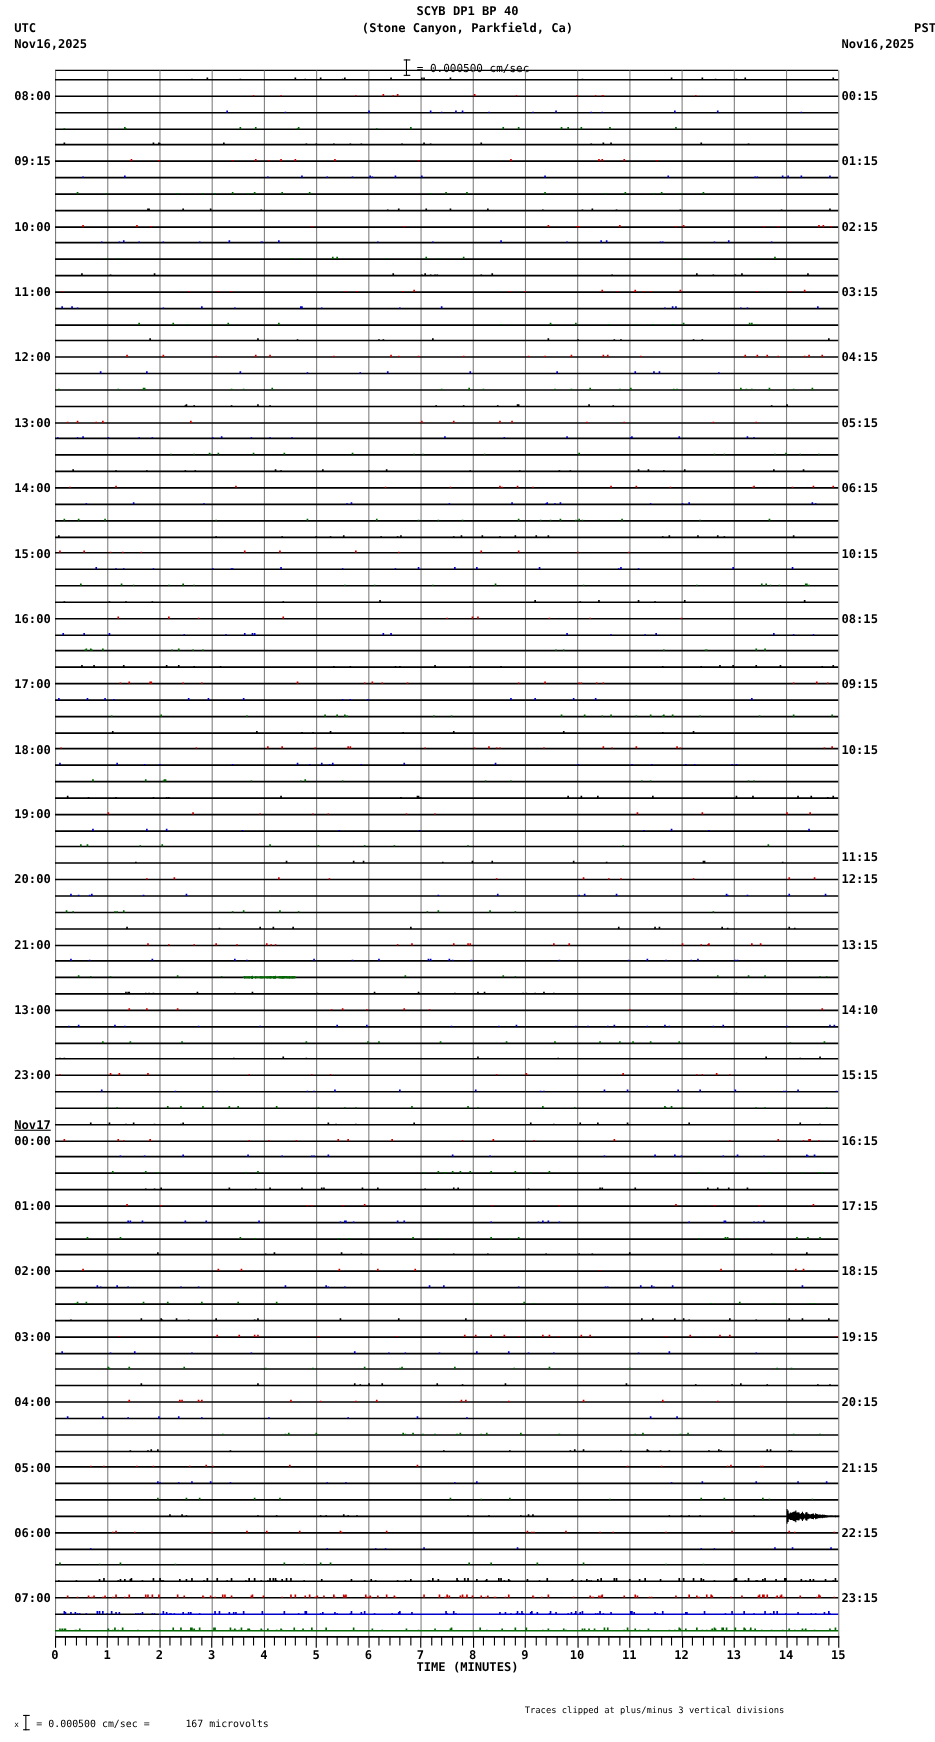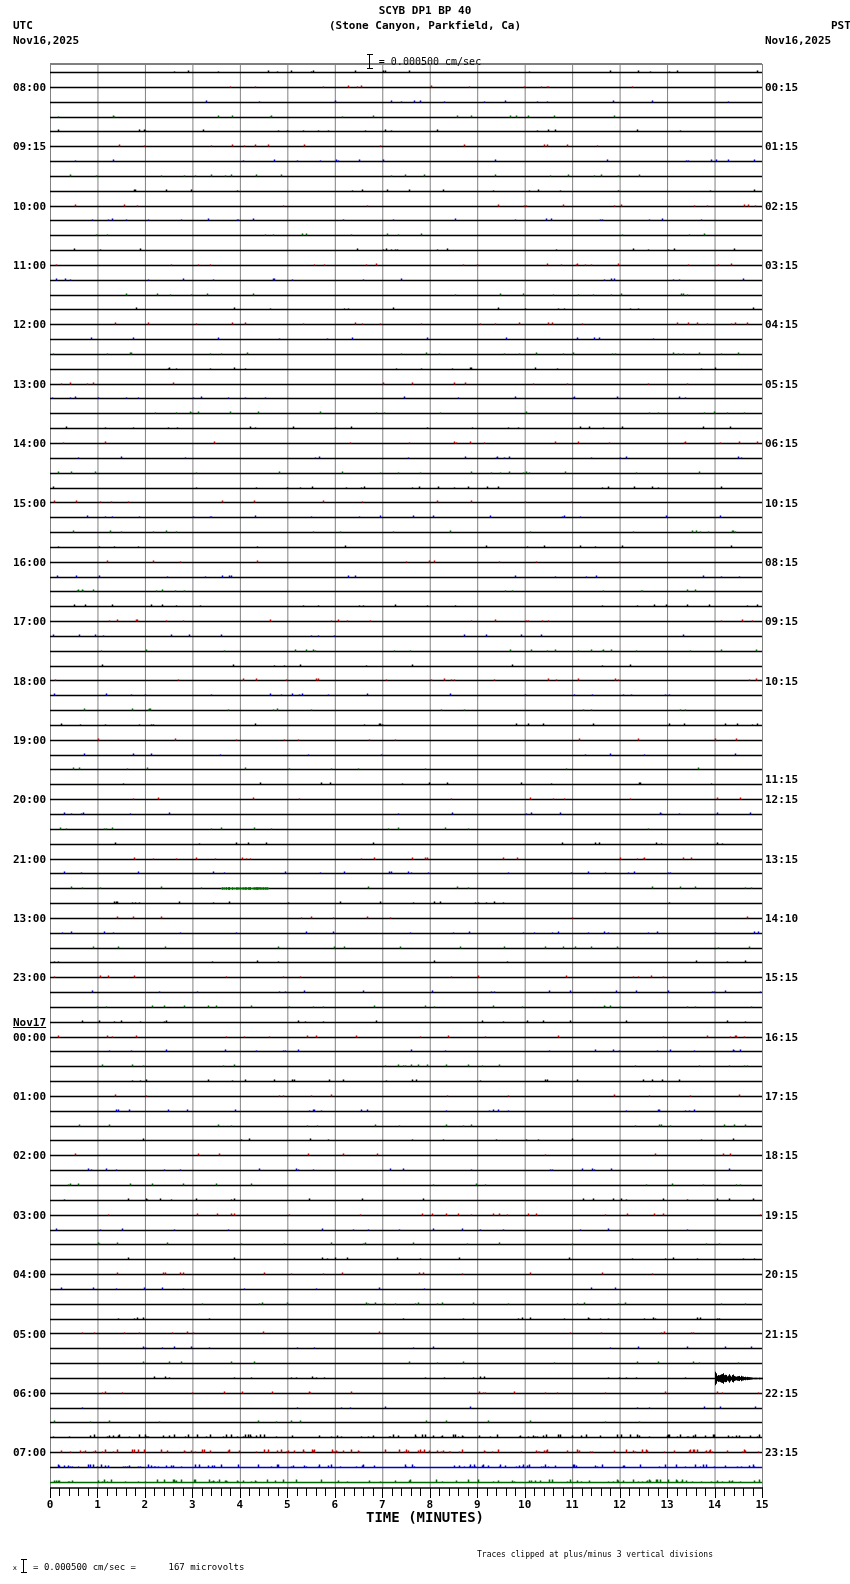--- a/index.html
+++ b/index.html
@@ -12,21 +12,21 @@
   .scale-line .bar:before, .scale-line .bar:after { content: ""; position: absolute; left: -3px; width: 6px; border-top: 1px solid #000; }
   .scale-line .bar:before { top: 0; } .scale-line .bar:after { bottom: 0; }
   .lbl { position: absolute; font-weight: bold; font-size: 11px; line-height: 12px; margin-top: 16px; }
   .lbl-left { left: 13px; }
   .lbl-right { left: 765px; }
   svg#plot { position: absolute; left: 0; top: 0; }
   .footer { position: absolute; top: 1549px; font-size: 9px; white-space: pre; }
   .footer .bar { display: inline-block; width: 5px; height: 14px; border-left: 1px solid #000; position: relative; vertical-align: -3px; margin: 0 4px 0 6px; }
   .footer .bar:before, .footer .bar:after { content: ""; position: absolute; left: -3px; width: 6px; border-top: 1px solid #000; }
   .footer .bar:before { top: 0; } .footer .bar:after { bottom: 0; }
-  .xlabel { position: absolute; top: 1509px; left: 0; width: 850px; text-align: center; font-weight: bold; font-size: 14px; }
+  .xlabel { position: absolute; top: 1509px; left: 0; width: 850px; text-align: center; font-weight: bold; font-size: 11px; }
 </style>
 </head>
 <body>
 
 <div class="hdr hdr-center" style="top:4px;">SCYB DP1 BP 40</div>
 <div class="hdr hdr-center" style="top:19px;">(Stone Canyon, Parkfield, Ca)</div>
 <div class="hdr" style="left:13px; top:19px;">UTC</div>
 <div class="hdr" style="left:13px; top:34px;">Nov16,2025</div>
 <div class="hdr" style="left:806px; top:19px;padding-left:25px;">PST</div>
 <div class="hdr" style="left:765px; top:34px;">Nov16,2025</div>

